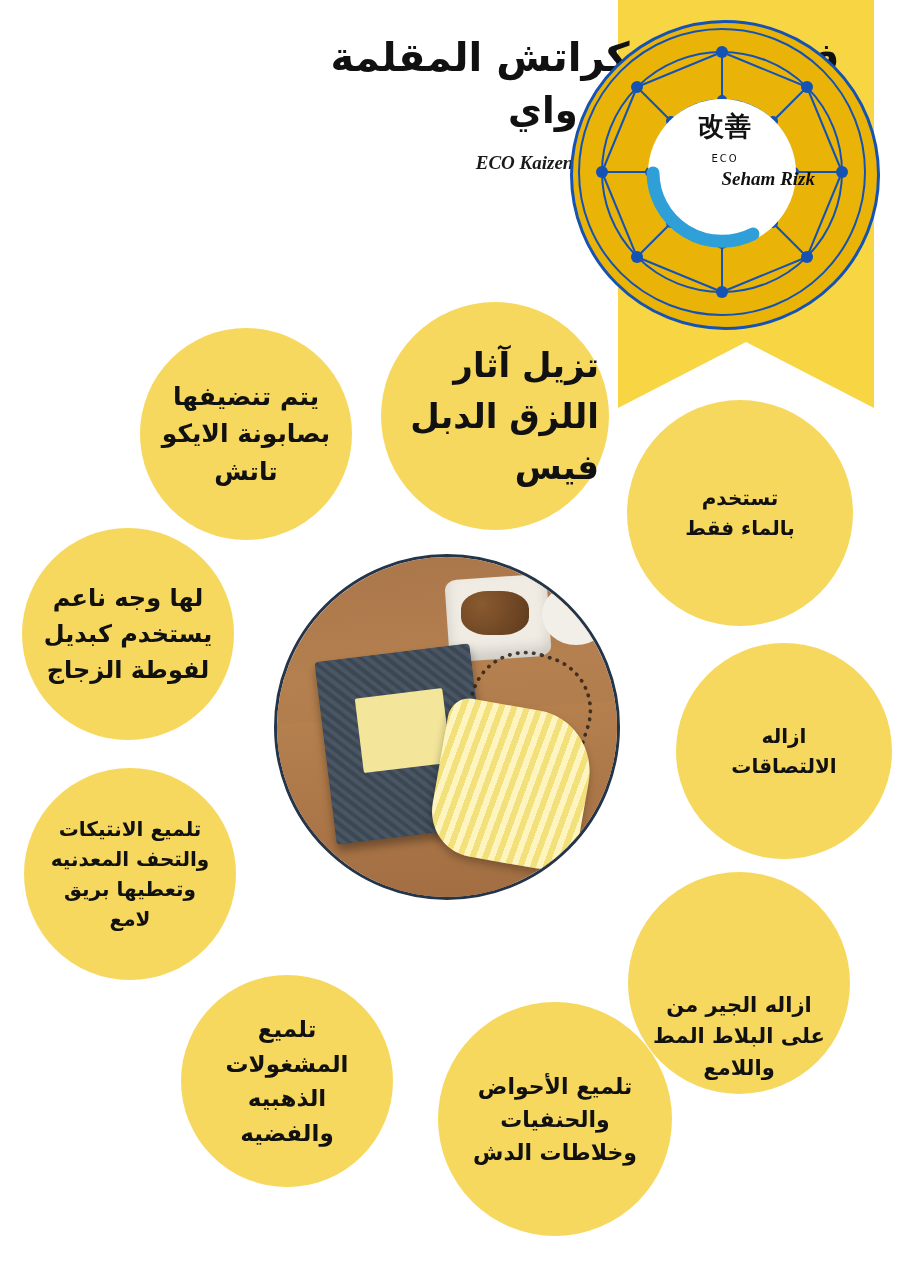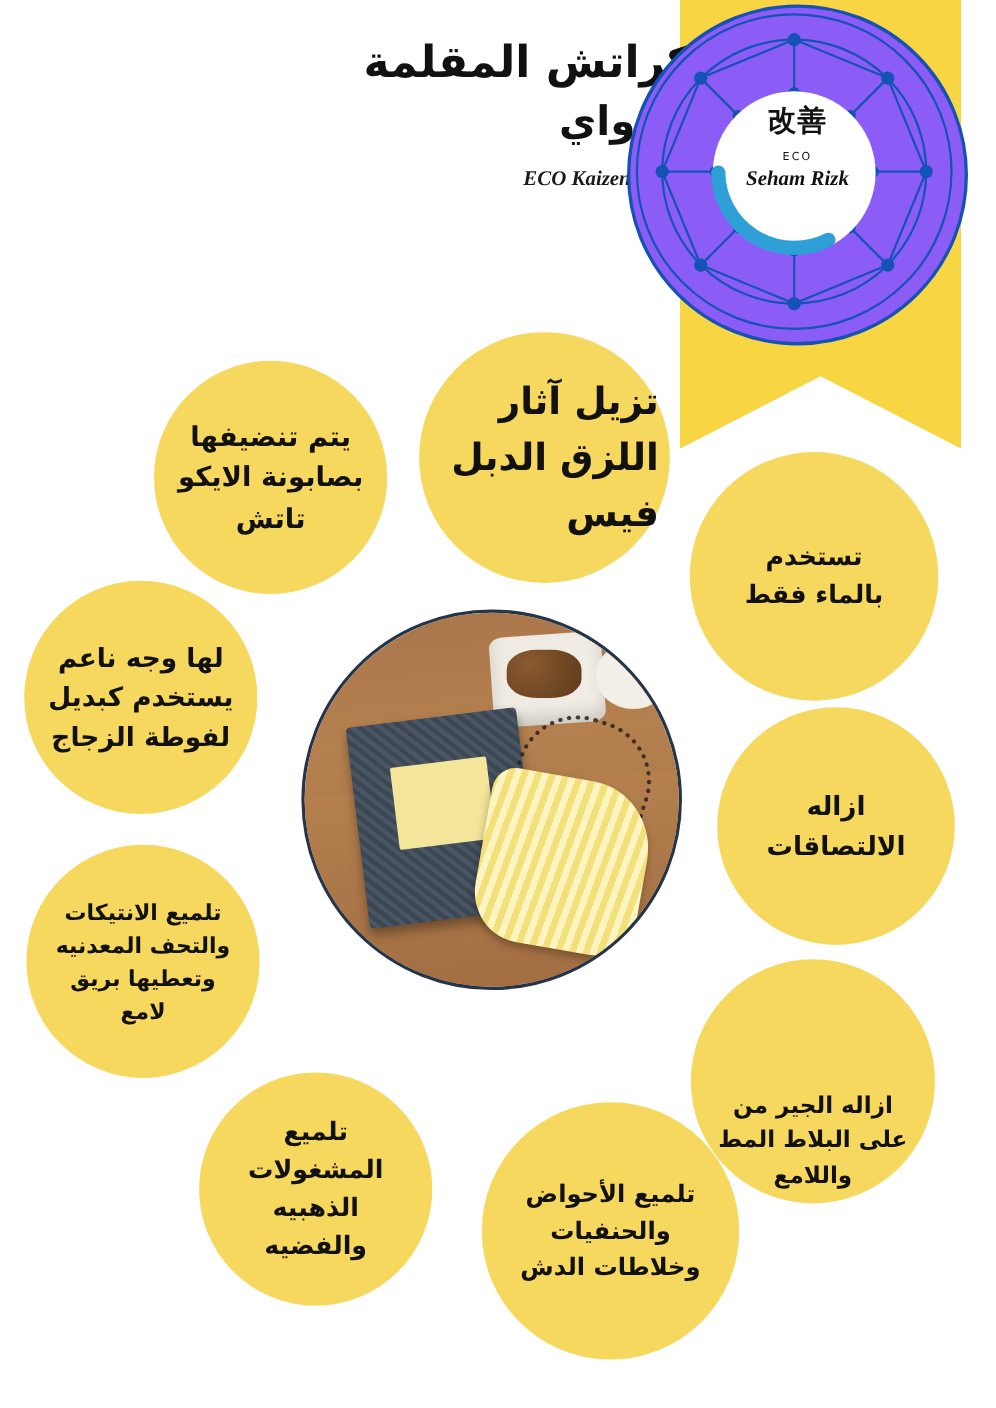--- a/index.html
+++ b/index.html
@@ -65,26 +65,26 @@
     position: absolute;
     top: -4px;
     left: 618px;
     width: 256px;
     height: 412px;
     background: #f7d543;
     clip-path: polygon(0 0, 100% 0, 100% 100%, 50% 84%, 0 100%);
   }
   .logo-circle {
     position: absolute;
-    top: 4px;
+    top: 20px;
     left: 570px;
     width: 304px;
     height: 304px;
     border-radius: 50%;
-    background: #8b5cf6;
+    background: #eab308;
     border: 3px solid #1452b4;
     overflow: hidden;
   }
   .logo-svg { position: absolute; top: 0; left: 0; }
   .logo-inner-text {
     position: absolute;
     top: 90px;
     left: 62px;
     width: 180px;
     text-align: center;
@@ -113,20 +113,21 @@
     font-family: "DejaVu Sans", sans-serif;
   }
   .logo-kaizen .k { font-size: 40px; }
   .logo-name {
     font-size: 19px;
     font-style: italic;
     font-weight: bold;
     color: #111;
     margin-top: 4px;
     font-family: "Liberation Serif", serif;
+    text-align: right;
   }
 
   
   .photo {
     position: absolute;
     left: 274px;
     top: 554px;
     width: 340px;
     height: 340px;
     border-radius: 50%;
@@ -221,23 +222,23 @@
     line-height: 1.5;
     box-sizing: border-box;
     padding: 10px;
     font-family: "DejaVu Sans", "Liberation Sans", sans-serif;
   }
   .bubble span { display: block; width: 100%; white-space: pre-line; }
 
   
   #b-clean   { left: 140px; top: 328px; width: 212px; height: 212px; font-size: 25px; }
   #b-adhesive{ left: 381px; top: 302px; width: 228px; height: 228px; font-size: 34px; text-align: right; }
-  #b-water   { left: 627px; top: 411px; width: 226px; height: 226px; font-size: 23px; }
+  #b-water   { left: 627px; top: 400px; width: 226px; height: 226px; font-size: 20px; }
   #b-glass   { left: 22px;  top: 528px; width: 212px; height: 212px; font-size: 24px; }
-  #b-stickers{ left: 652px; top: 643px; width: 216px; height: 216px; font-size: 24px; }
+  #b-stickers{ left: 676px; top: 643px; width: 216px; height: 216px; font-size: 20px; }
   #b-antique { left: 24px;  top: 768px; width: 212px; height: 212px; font-size: 20px; }
   #b-lime    { left: 628px; top: 872px; width: 222px; height: 222px; font-size: 21px; align-items: flex-end; }
   #b-gold    { left: 181px; top: 975px; width: 212px; height: 212px; font-size: 23px; }
   #b-sinks   { left: 438px; top: 1002px; width: 234px; height: 234px; font-size: 22px; }
 </style>
 </head>
 <body>
 
 <div class="header">
 

